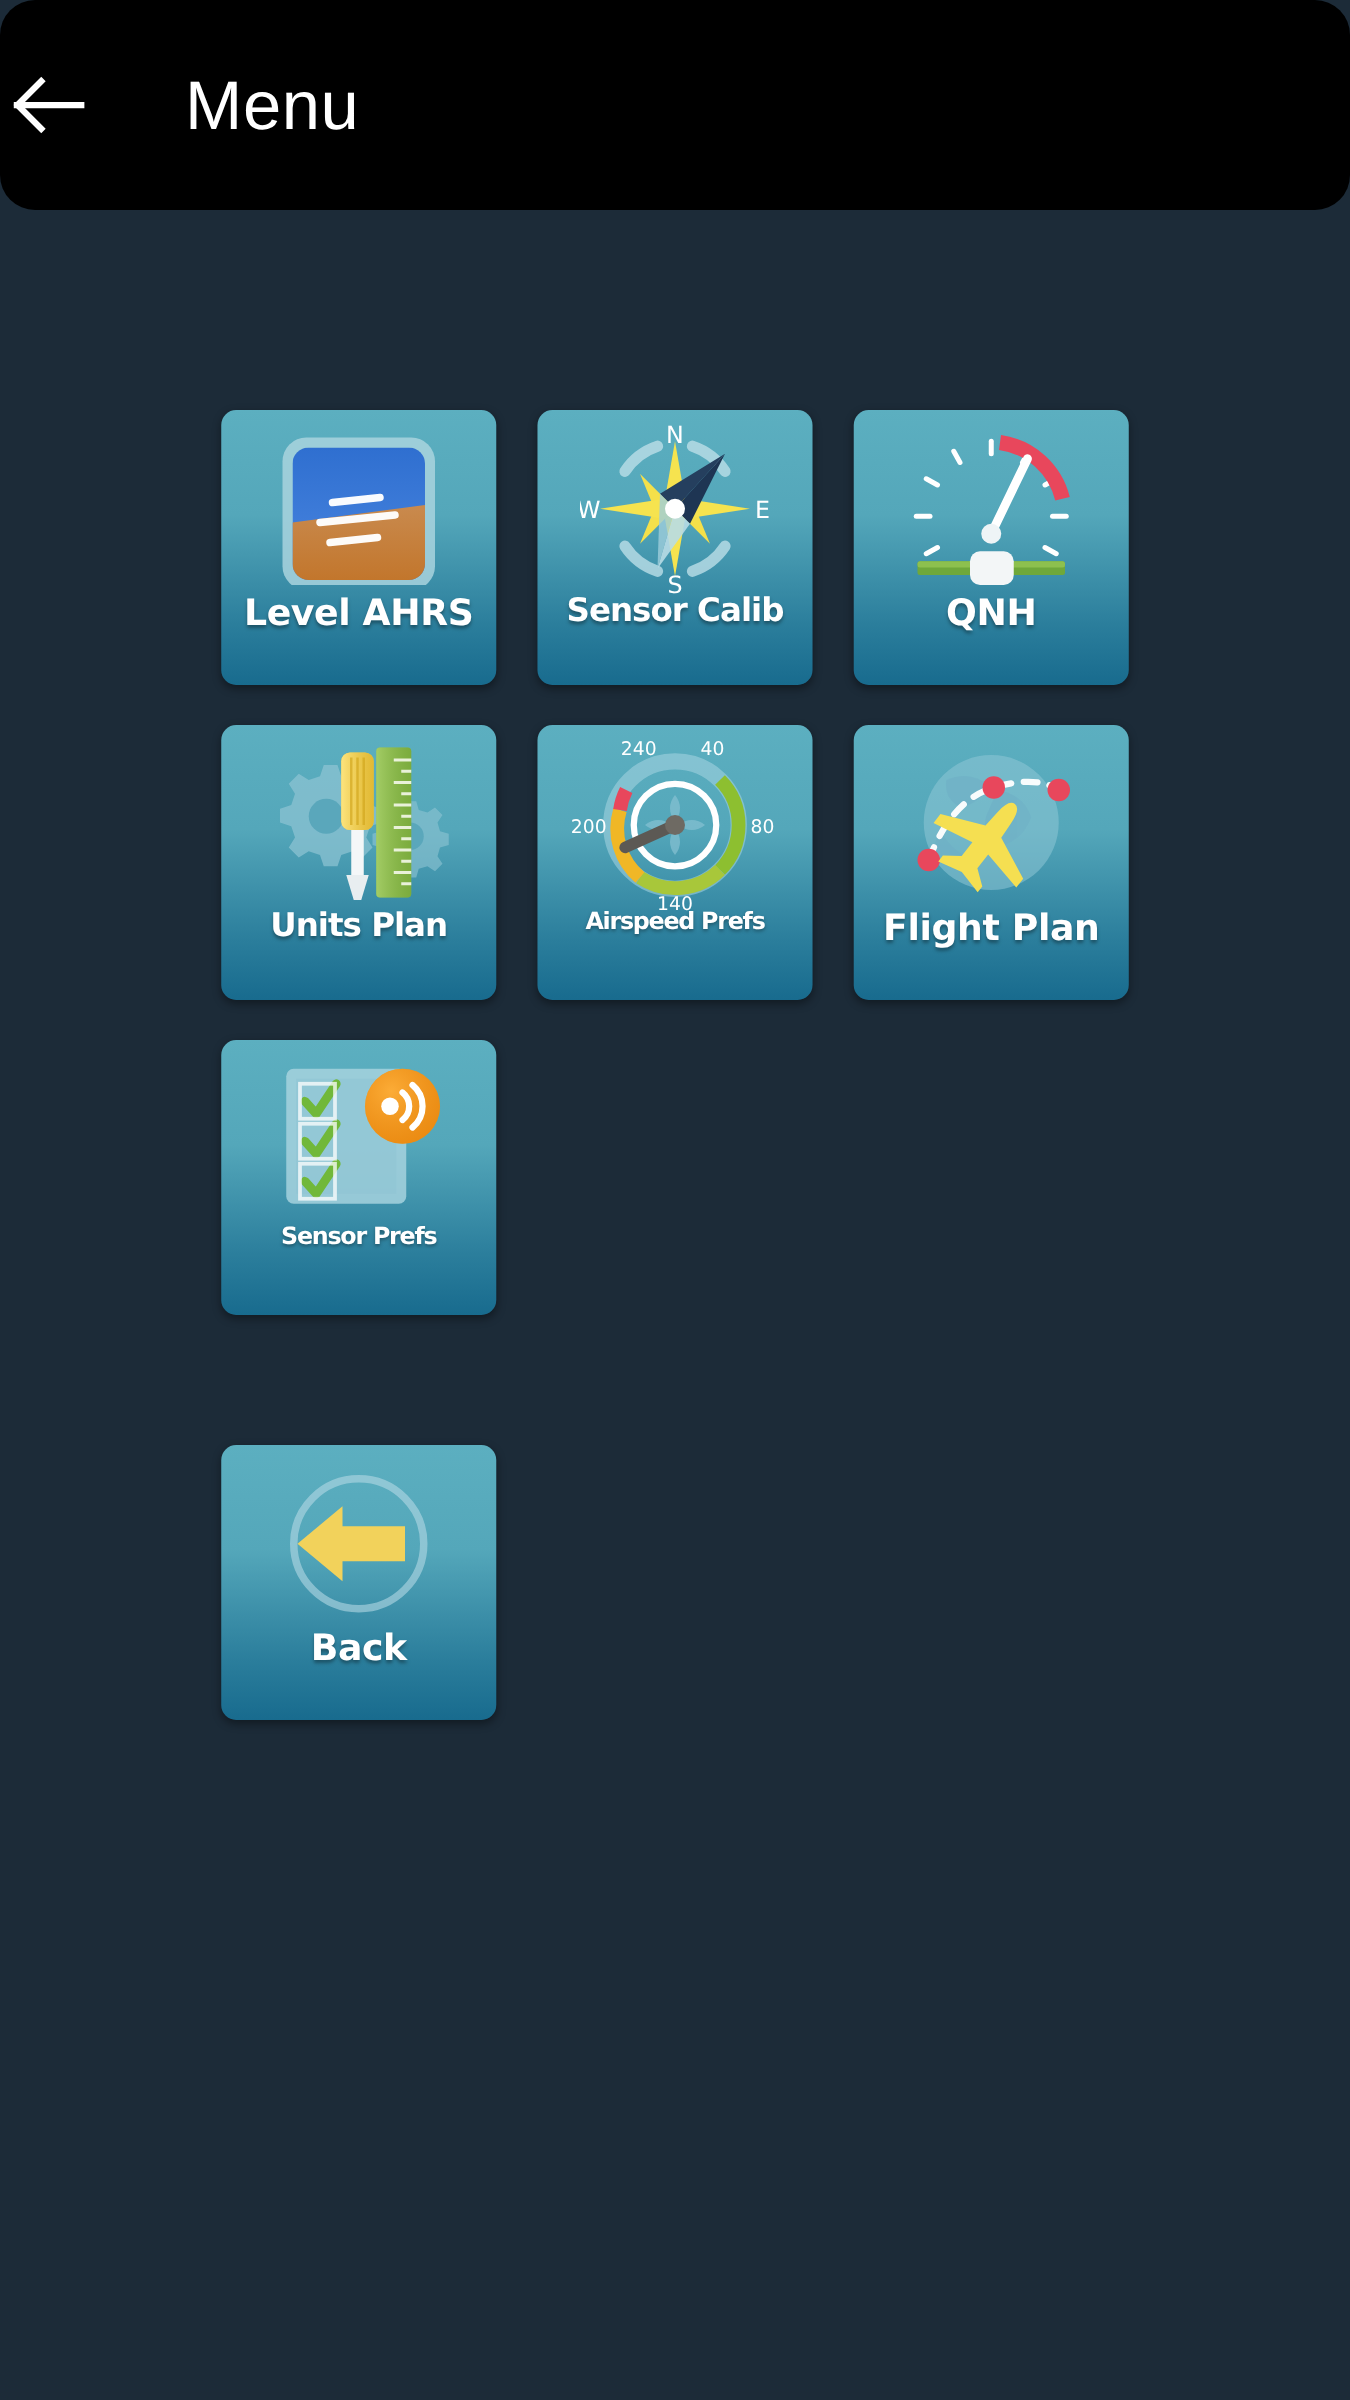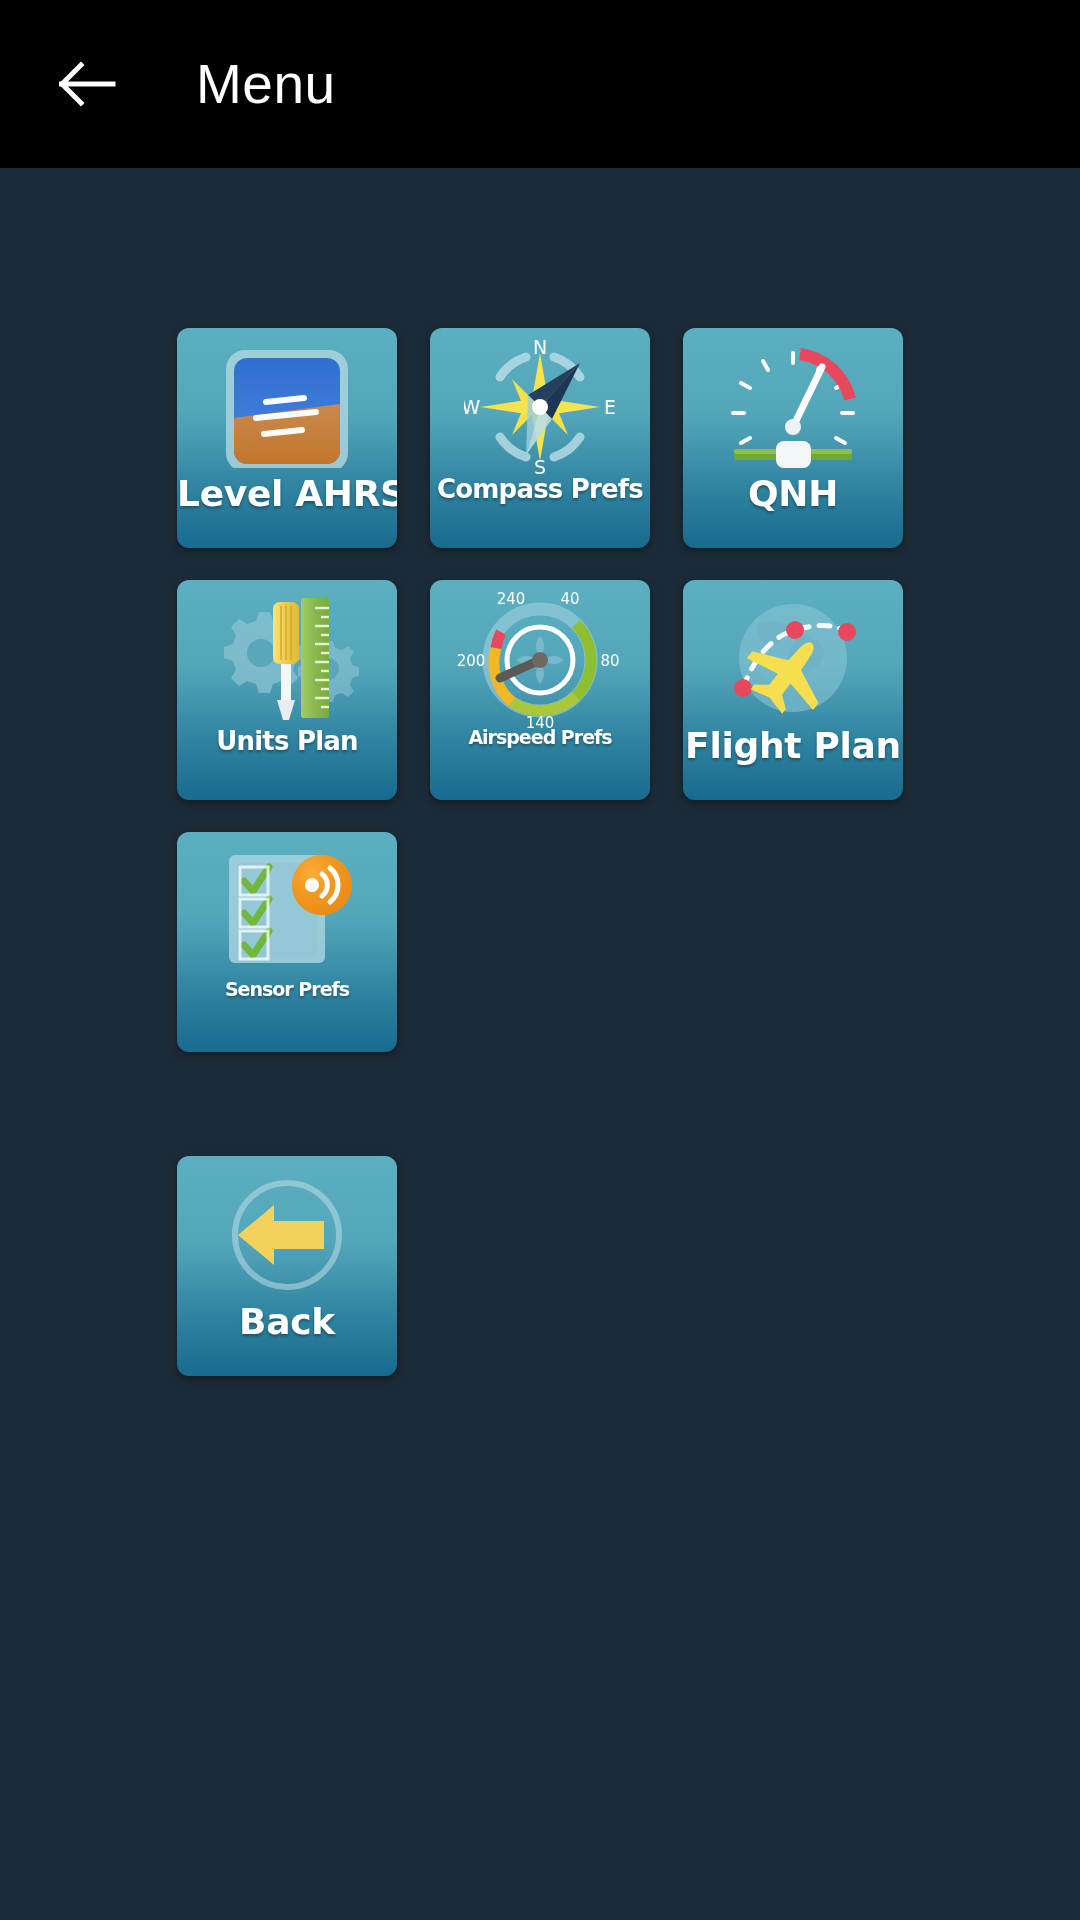--- a/index.html
+++ b/index.html
@@ -7,21 +7,21 @@
   body {
     background:#1c2b38;
     font-family:"DejaVu Sans", sans-serif;
     overflow:hidden;
   }
   
   #appbar{
     width:1080px; height:168px;
     background:#000;
     display:flex; align-items:center;
-    padding-left:48px;
+    border-radius:28px;
   }
   #back-btn{
     width:80px; height:80px;
     display:flex; align-items:center; justify-content:center;
     cursor:pointer;
   }
   #back-btn svg{ display:block; }
   #appbar-title{
     color:#fff;
     font-size:55px;
@@ -54,21 +54,21 @@
     overflow:hidden;
   }
   .tile-icon{
     width:220px; height:152px;
     display:flex; align-items:center; justify-content:center;
     padding-top:6px;
   }
   .tile-icon svg{ display:block; }
   .tile-label{
     color:#ffffff;
-    font-size:36px;
+    font-size:29px;
     font-weight:bold;
     text-align:center;
     width:220px;
     line-height:1;
     margin-top:-4px;
     letter-spacing:-0.3px;
     text-shadow:0 2px 3px rgba(0,0,0,.35);
     font-family:"DejaVu Sans", sans-serif;
     white-space:nowrap;
   }
@@ -155,21 +155,21 @@
         <polygon points="76,70 64,58 62,118" fill="#9ecddb" opacity=".8"></polygon>
         <circle cx="76" cy="70" r="8" fill="#ffffff"></circle>
         <g fill="#ffffff" font-family="DejaVu Sans, sans-serif" font-size="19" font-weight="500" text-anchor="middle">
           <text x="76" y="17">N</text>
           <text x="146" y="77">E</text>
           <text x="76" y="137">S</text>
           <text x="7" y="77">W</text>
         </g>
       </svg>
     </div>
-    <div class="tile-label tight">Compass Prefs</div>
+    <div class="tile-label tight">Sensor Calib</div>
   </div>
 
 
   <div class="tile">
     <div class="tile-icon">
       <svg width="150" height="140" viewBox="0 0 150 140">
 
         <g stroke="#ffffff" stroke-width="4" stroke-linecap="round">
           <line x1="75" y1="16" x2="75" y2="26"></line>
           <line x1="105" y1="24" x2="100" y2="33"></line>

